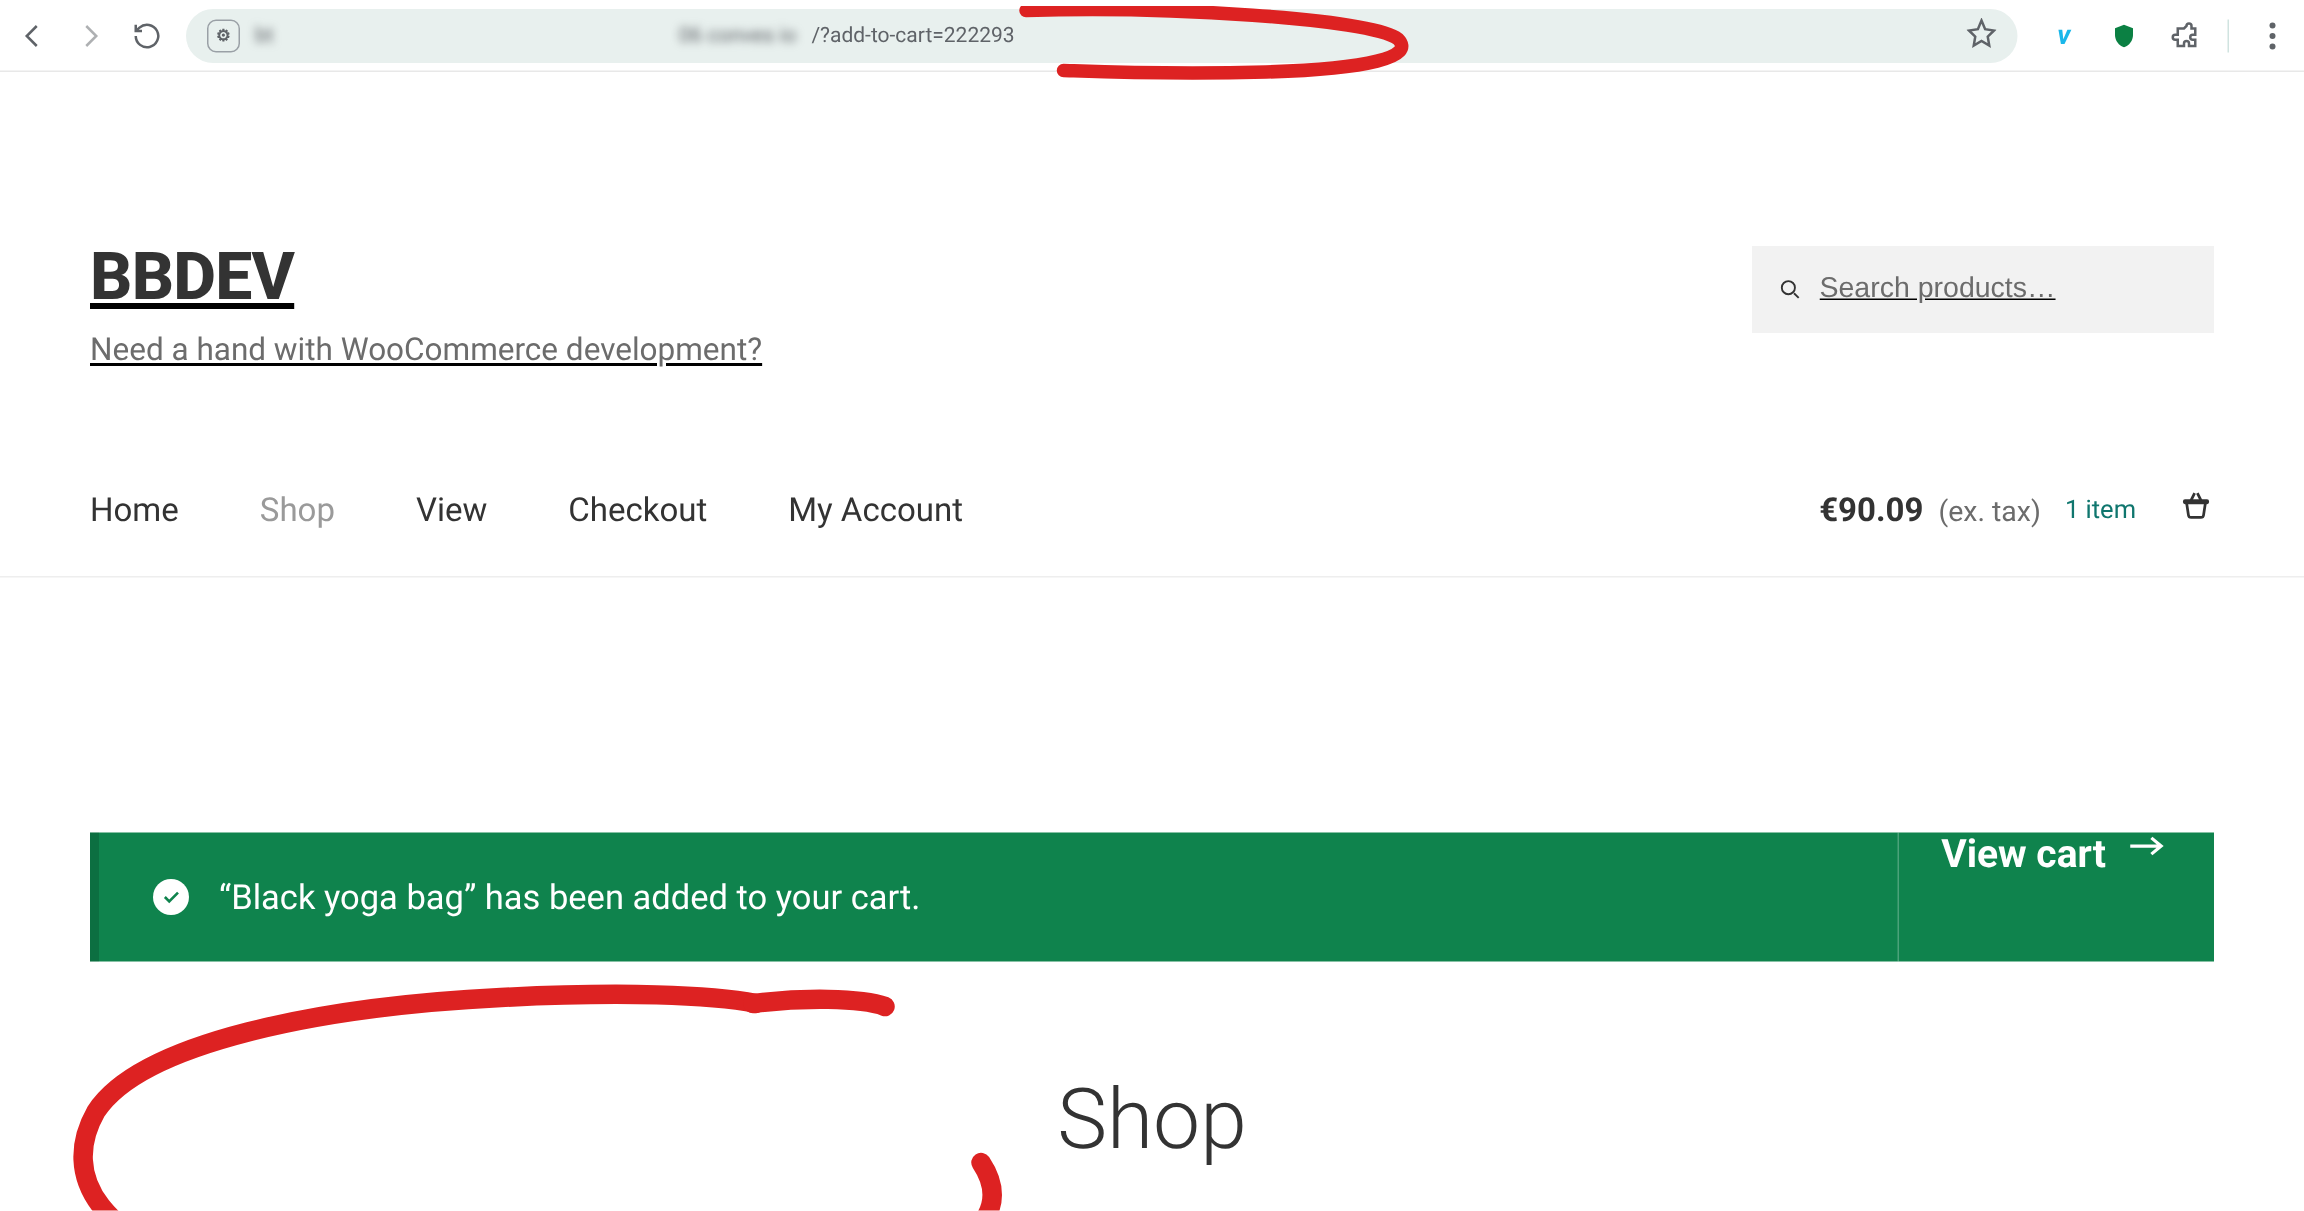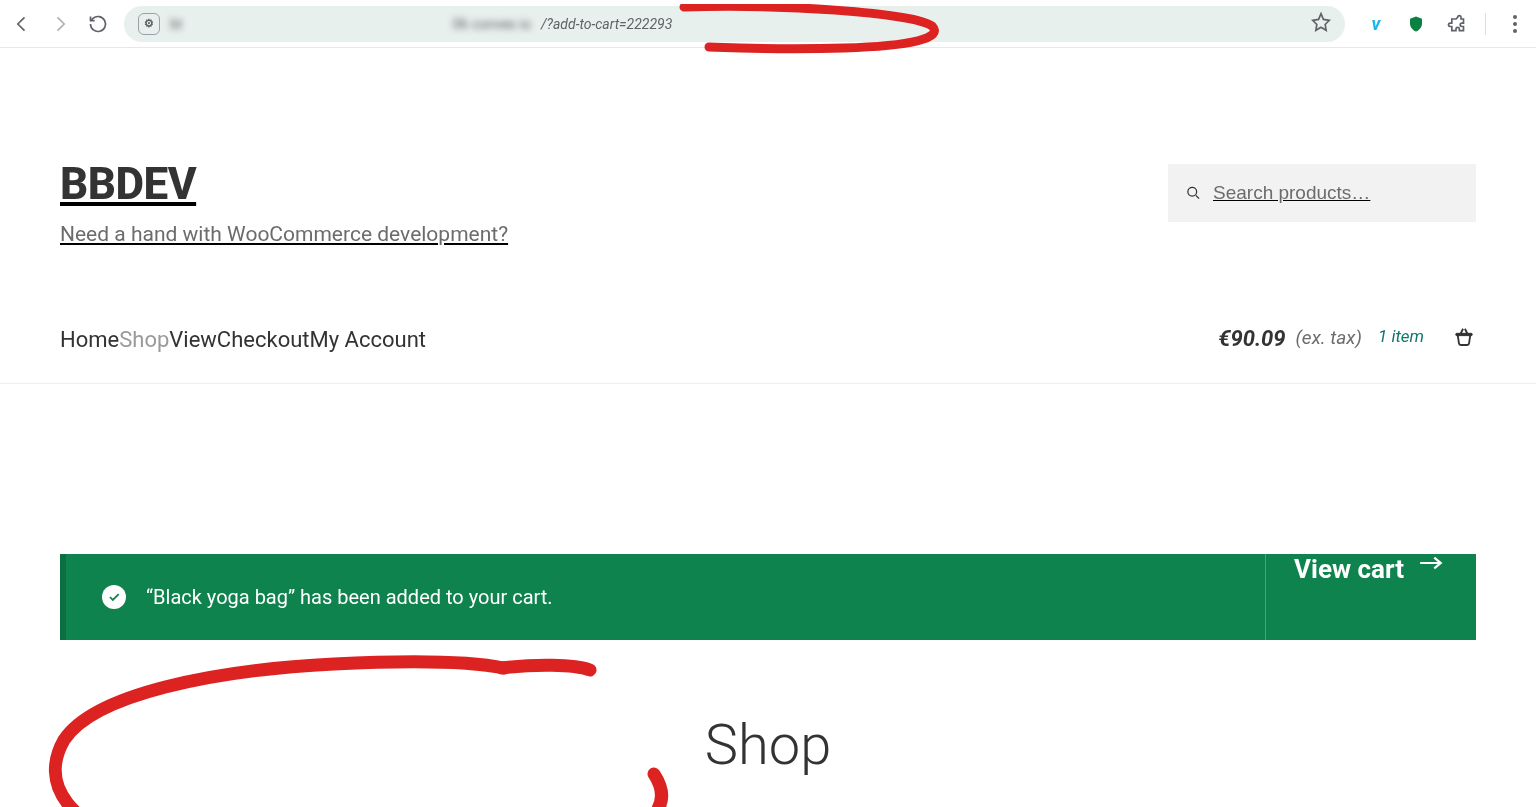--- a/index.html
+++ b/index.html
@@ -51,21 +51,20 @@
   }
   .url-fragment {
     color: #5f6368;
     font-size: 14px;
     filter: blur(3px);
     user-select:none;
   }
   .url-clear {
     color: #5f6368;
     font-size: 14px;
-    font-style: italic;
   }
   .address-right {
     margin-left: auto;
     display: flex;
     align-items: center;
     gap: 12px;
   }
   .star-icon svg { stroke:#5f6368; fill:none; }
   .chrome-right {
     display:flex; align-items:center; gap:18px;
@@ -140,34 +139,35 @@
 
   .navbar {
     display:flex;
     justify-content:space-between;
     align-items:center;
     padding: 80px 60px 30px 60px;
     border-bottom:1px solid #eee;
   }
   .nav-links {
     display:flex;
+    gap: 54px;
     font-size: 22px;
   }
   .nav-links a {
     color:#333;
     text-decoration:none;
     cursor:pointer;
   }
   .nav-links a.muted { color:#9a9a9a; }
 
   .cart-status {
     display:flex;
+    align-items:center;
     gap: 10px;
     font-size:22px;
-    font-style:italic;
   }
   .cart-status .price { color:#333; font-weight:700; }
   .cart-status .extax { color:#6c6c6c; font-size:19px; }
   .cart-status .items { color:#0f766e; font-size:17px; margin-left:6px; }
   .basket-icon { margin-left: 18px; }
   .basket-icon svg { stroke:#333; }
 
   .content-wrap { position:relative; }
 
   .woocommerce-message {
@@ -183,21 +183,21 @@
   }
   .wc-left {
     display:flex; align-items:center; gap:20px;
     padding-left: 24px;
   }
   .wc-check {
     width:24px;height:24px;border-radius:50%;background:#fff;
     display:flex;align-items:center;justify-content:center;
   }
   .wc-check svg { stroke:#0f834d; stroke-width:3; fill:none; }
-  .wc-text { font-size:20px; }
+  .wc-text { font-size:23px; }
   .wc-right {
     display:flex;align-items:flex-start;gap:14px;
     font-size:26px; font-weight:700;
     border-left:1px solid rgba(255,255,255,0.25);
     padding-left:28px;
     height:100%;
     cursor:pointer;
   }
   .wc-right svg { stroke:#fff; fill:none; }
 

